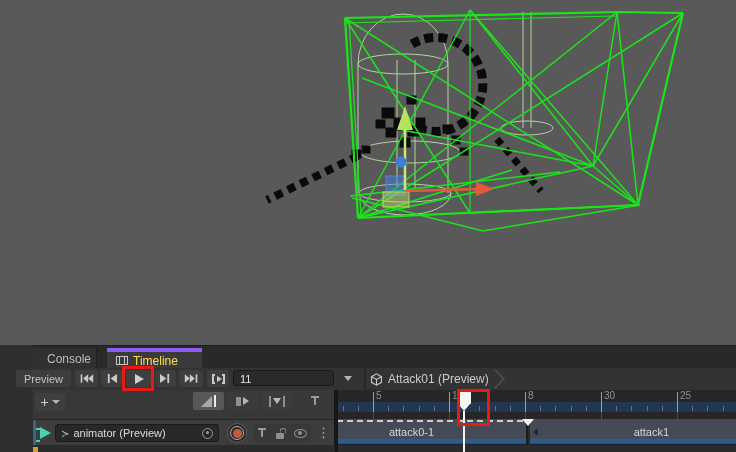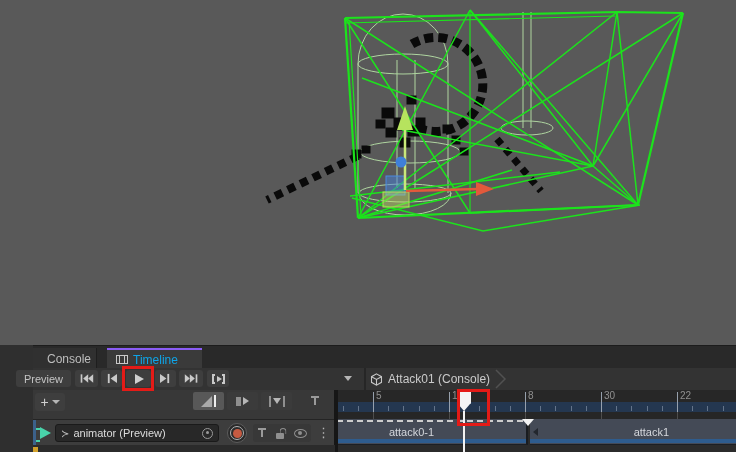--- a/index.html
+++ b/index.html
@@ -6,21 +6,21 @@
   #app{position:relative;width:736px;height:452px;overflow:hidden;
        font-family:"Liberation Sans",sans-serif;background:#2f2f2f;
        -webkit-font-smoothing:antialiased;}
   
   .scene{position:absolute;left:0;top:0;width:736px;height:345px;background:#595959;}
   
   .panel{position:absolute;left:16px;top:345px;width:736px;height:92px;background:#2f2f2f;margin-left:17px;}
   .tabbar{position:absolute;left:0;top:0;width:736px;height:23px;background:#292929;border-top:1px solid #1c1c1c;box-sizing:border-box;}
   .tab{position:absolute;top:2px;height:21px;display:flex;align-items:center;gap:5px;padding:0 9px;font-size:12px;color:#bdbdbd;box-sizing:border-box;}
   .tab.console{left:0;width:64px;background:#303030;border-right:1px solid #1e1e1e;}
-  .tab.timeline{left:74px;width:95px;background:#3a3a3a;border-top:2px solid #8b5cf6;color:#0ea5e9;}
+  .tab.timeline{left:74px;width:95px;background:#3a3a3a;border-top:4px solid #8b5cf6;color:#fde047;}
   .toolbar{position:absolute;left:0;top:23px;width:736px;height:22px;background:#333;}
   .tbtn{position:absolute;top:2px;height:17px;background:#3e3e3e;border-radius:3px;display:flex;align-items:center;justify-content:center;color:#c4c4c4;font-size:11px;}
   .framefield{position:absolute;top:2px;left:200px;width:101px;height:16px;background:#2a2a2a;border:1px solid #191919;border-radius:3px;color:#e8e8e8;font-size:11px;line-height:16px;padding-left:6px;box-sizing:border-box;}
   .caret{width:0;height:0;border-left:4px solid transparent;border-right:4px solid transparent;border-top:5px solid #b5b5b5;}
   .vdiv{position:absolute;top:0;width:2px;background:#262626;}
   .breadcrumb{position:absolute;left:337px;top:0;height:22px;display:flex;align-items:center;gap:5px;color:#cbcbcb;font-size:12px;}
   .modebar{position:absolute;left:0;top:45px;width:302px;height:29px;background:#383838;}
   .addbtn{position:absolute;left:2px;top:3px;width:30px;height:18px;background:#3e3e3e;border-radius:3px;display:flex;align-items:center;justify-content:center;gap:3px;color:#d0d0d0;font-size:14px;}
   .modebtn{position:absolute;top:2px;width:31px;height:18px;background:#3b3b3b;border-radius:2px;display:flex;align-items:center;justify-content:center;gap:2px;}
   .modebtn.sel{background:#585858;}
@@ -226,30 +226,31 @@
             <polygon points="7,1 13,6 7,11"></polygon>
         </svg>
       </div>
       <div class="tbtn" style="left:174px;width:22px;">
         <svg width="15" height="12" viewBox="0 0 15 12" fill="#c9c9c9">
           <path d="M4,1H1v10h3V9H3V3h1z"></path>
             <path d="M11,1h3v10h-3V9h1V3h-1z"></path>
             <polygon points="6,3 11,6 6,9"></polygon>
         </svg>
       </div>
+      <div class="framefield">11</div>
       <div class="tbtn" style="left:305px;width:20px;background:none;">
         <span class="caret"></span>
       </div>
       <div class="vdiv" style="left:331px;height:22px;"></div>
       <div class="breadcrumb">
         <svg width="13" height="13" viewBox="0 0 12 12" fill="none" stroke="#c8c8c8">
           <path d="M6,0.8 L10.6,3.4 V8.6 L6,11.2 L1.4,8.6 V3.4 Z"></path>
           <path d="M1.4,3.4 L6,6 L10.6,3.4 M6,6 V11.2"></path>
         </svg>
-        <span>Attack01 (Console)</span>
+        <span>Attack01 (Preview)</span>
         <svg width="12" height="20" viewBox="0 0 12 20" fill="none" stroke="#515151" stroke-width="1.5">
           <path d="M1,1 L10,10 L1,19"></path>
         </svg>
       </div>
     </div>
 
     <div class="modebar">
       <div class="addbtn">
         <span>+</span>
         <span class="caret" style="border-top-width:4px;"></span>
@@ -337,21 +338,21 @@
         <div class="tickM" style="left: 111px;"></div>
         <div class="rlabel" style="left: 114px;">10</div>
         <div class="grid" style="left: 111px;"></div>
         <div class="tickM" style="left: 187px;"></div>
         <div class="rlabel" style="left: 190px;">8</div>
         <div class="grid" style="left: 187px;"></div>
         <div class="tickM" style="left: 263px;"></div>
         <div class="rlabel" style="left: 266px;">30</div>
         <div class="grid" style="left: 263px;"></div>
         <div class="tickM" style="left: 339px;"></div>
-        <div class="rlabel" style="left: 342px;">22</div>
+        <div class="rlabel" style="left: 342px;">25</div>
         <div class="grid" style="left: 339px;"></div>
         <div class="tickM" style="left: 415px;"></div>
         <div class="rlabel" style="left: 418px;">40</div>
         <div class="grid" style="left: 415px;"></div>
         <div class="endmark" style="left: 415px;"></div>
         <div class="bandend" style="left: 418px; width: 13px;"></div>
         <div class="blendmark" style="left: 184.04px;"></div>
         <div class="innotch" style="left: 195.016px;"></div>
         <div class="playline" style="left: 125.2px;"></div>
         <div class="playflag" style="left: 119.7px;">

